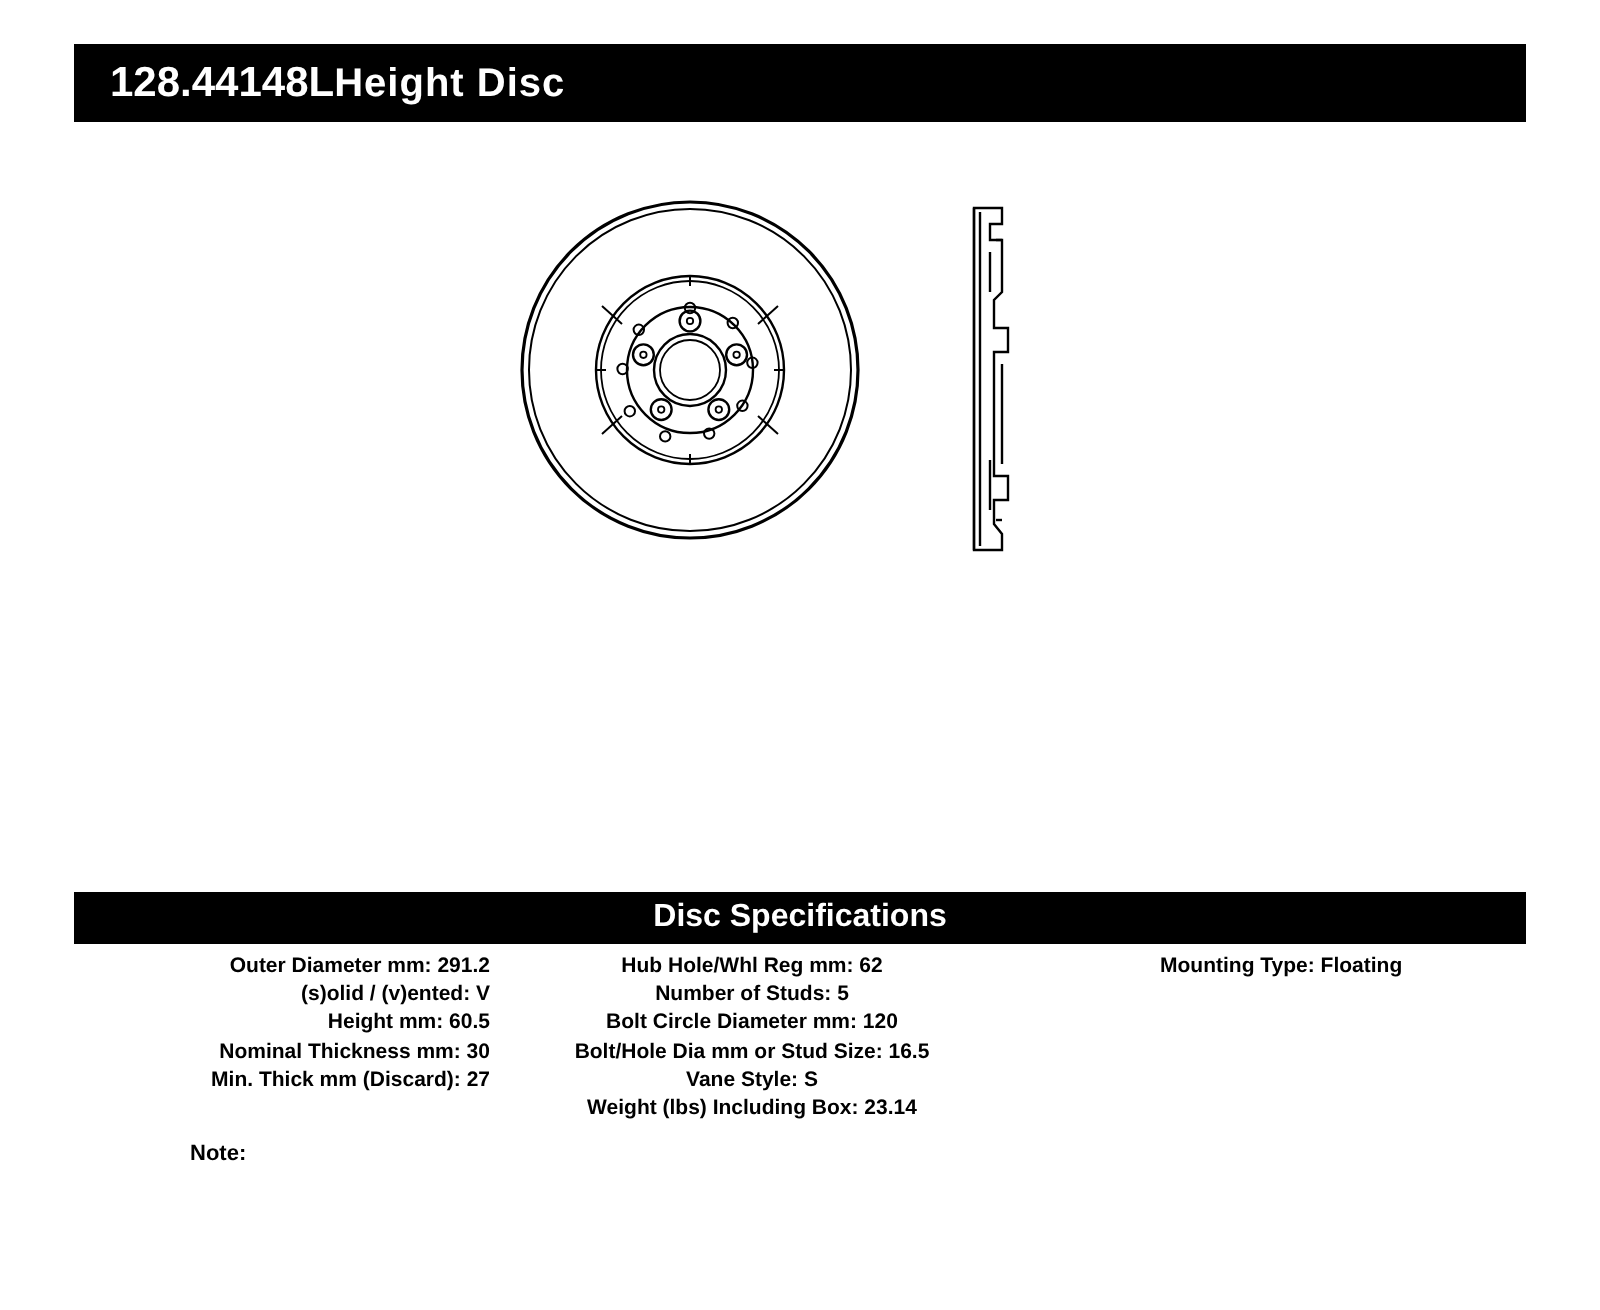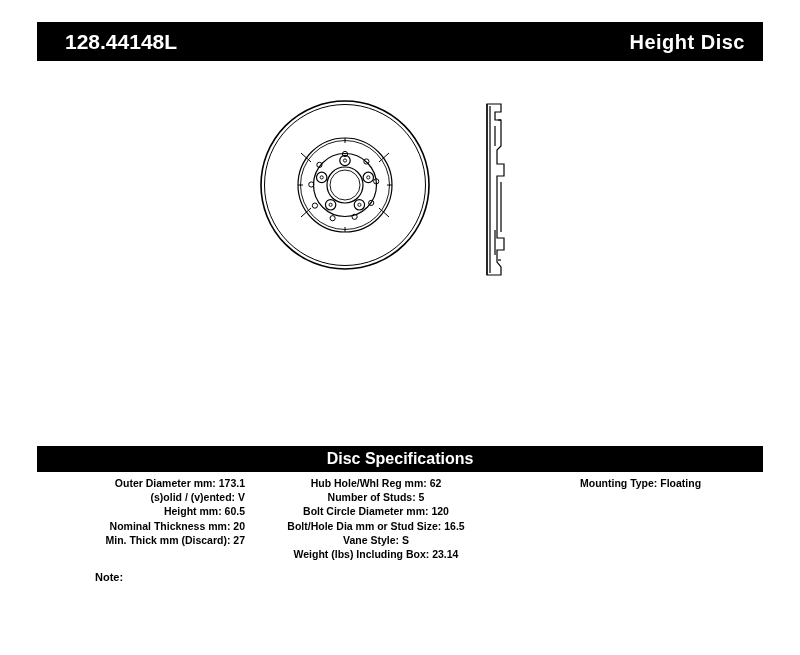--- a/index.html
+++ b/index.html
@@ -24,23 +24,22 @@
   
   .header-bar {
     position: absolute;
     left: 37px;
     top: 22px;
     width: 726px;
     height: 39px;
     background: #000000;
     display: flex;
     align-items: center;
-    justify-content: space-between;
     box-sizing: border-box;
-    padding: 0 18px 0 28px;
+    padding: 0 18px 0 18px;
   }
   .header-part-number {
     color: #ffffff;
     font-size: 21px;
     font-weight: bold;
     letter-spacing: 0px;
     line-height: 1;
   }
   .header-title {
     color: #ffffff;
@@ -188,24 +187,24 @@
       </g>
     </svg>
   </div>
 
   <div class="spec-bar">
     <span class="spec-bar-title">Disc Specifications</span>
   </div>
 
   <div class="spec-columns">
     <div class="col col-left">
-      <div class="spec-line">Outer Diameter mm: 173.1</div>
+      <div class="spec-line">Outer Diameter mm: 291.2</div>
       <div class="spec-line">(s)olid / (v)ented: V</div>
       <div class="spec-line">Height mm: 60.5</div>
-      <div class="spec-line">Nominal Thickness mm: 20</div>
+      <div class="spec-line">Nominal Thickness mm: 30</div>
       <div class="spec-line">Min. Thick mm (Discard): 27</div>
     </div>
     <div class="col col-mid">
       <div class="spec-line">Hub Hole/Whl Reg mm: 62</div>
       <div class="spec-line">Number of Studs: 5</div>
       <div class="spec-line">Bolt Circle Diameter mm: 120</div>
       <div class="spec-line">Bolt/Hole Dia mm or Stud Size: 16.5</div>
       <div class="spec-line">Vane Style: S</div>
       <div class="spec-line">Weight (lbs) Including Box: 23.14</div>
     </div>

